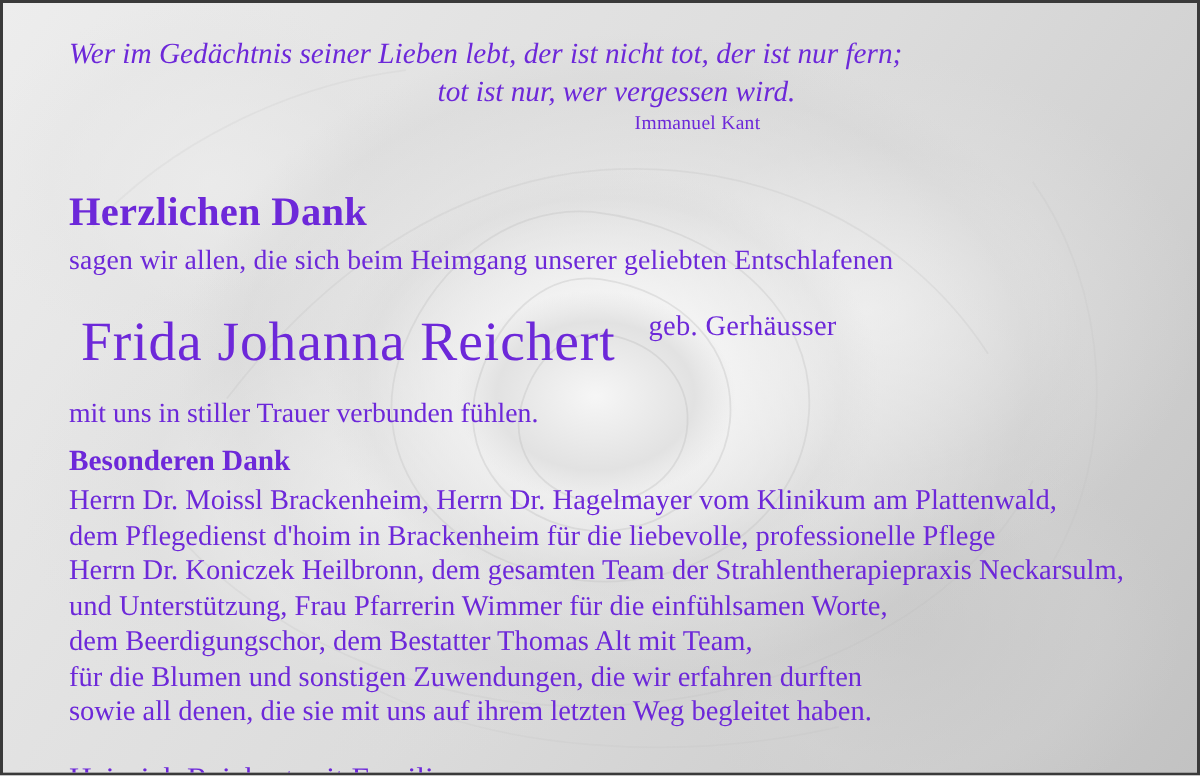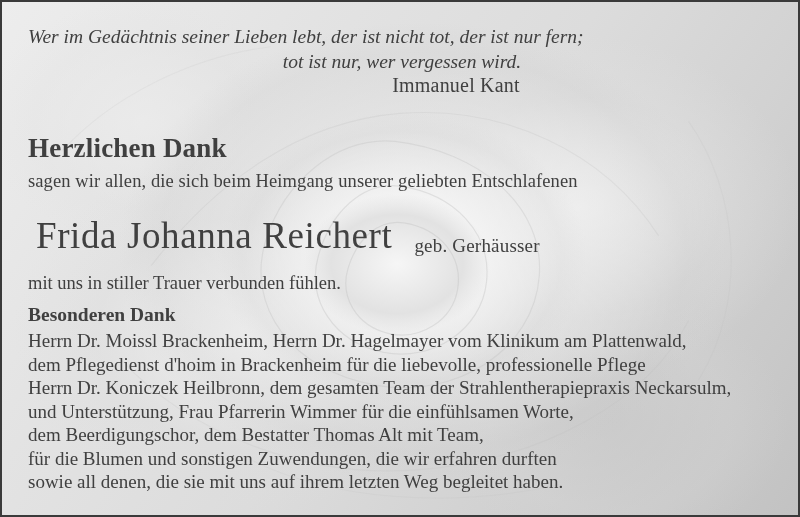--- a/index.html
+++ b/index.html
@@ -37,61 +37,61 @@
       linear-gradient(125deg, #ededed 0%, #e3e3e3 28%, #dcdcdc 52%, #d2d2d2 72%, #c9c9c9 88%, #c2c2c2 100%);
   }
   #bg-petals {
     position: absolute;
     inset: 0;
     opacity: 0.55;
   }
   #content {
     position: absolute;
     inset: 0;
-    padding: 16px 22px 10px 26px;
+    padding: 16px 22px 10px 44px;
     box-sizing: border-box;
-    color: #404040;
+    color: #6d28d9;
   }
   .verse {
     font-style: italic;
     font-size: 19.5px;
     line-height: 25px;
     margin: 6px 0 0 0;
   }
   .verse-line2-row {
     display: flex;
     align-items: center;
     flex-direction: column;
   }
   .verse-line2 {
     font-style: italic;
     font-size: 19.5px;
     line-height: 25px;
     white-space: pre;
   }
   .attribution {
     font-style: normal;
-    font-size: 20px;
+    font-size: 13px;
     margin-left: 108px;
     letter-spacing: 0.2px;
   }
   .thanks-head {
     font-weight: bold;
     font-size: 27px;
     margin-top: 36px;
     letter-spacing: 0.2px;
   }
   .thanks-sub {
     font-size: 18.5px;
     margin-top: 7px;
     letter-spacing: 0.1px;
   }
   .name-row {
     display: flex;
-    align-items: flex-end;
+    align-items: flex-start;
     margin-top: 22px;
     padding-left: 8px;
   }
   .name {
     font-size: 37px;
     letter-spacing: 0.6px;
     white-space: pre;
   }
   .maiden {
     font-size: 19px;

